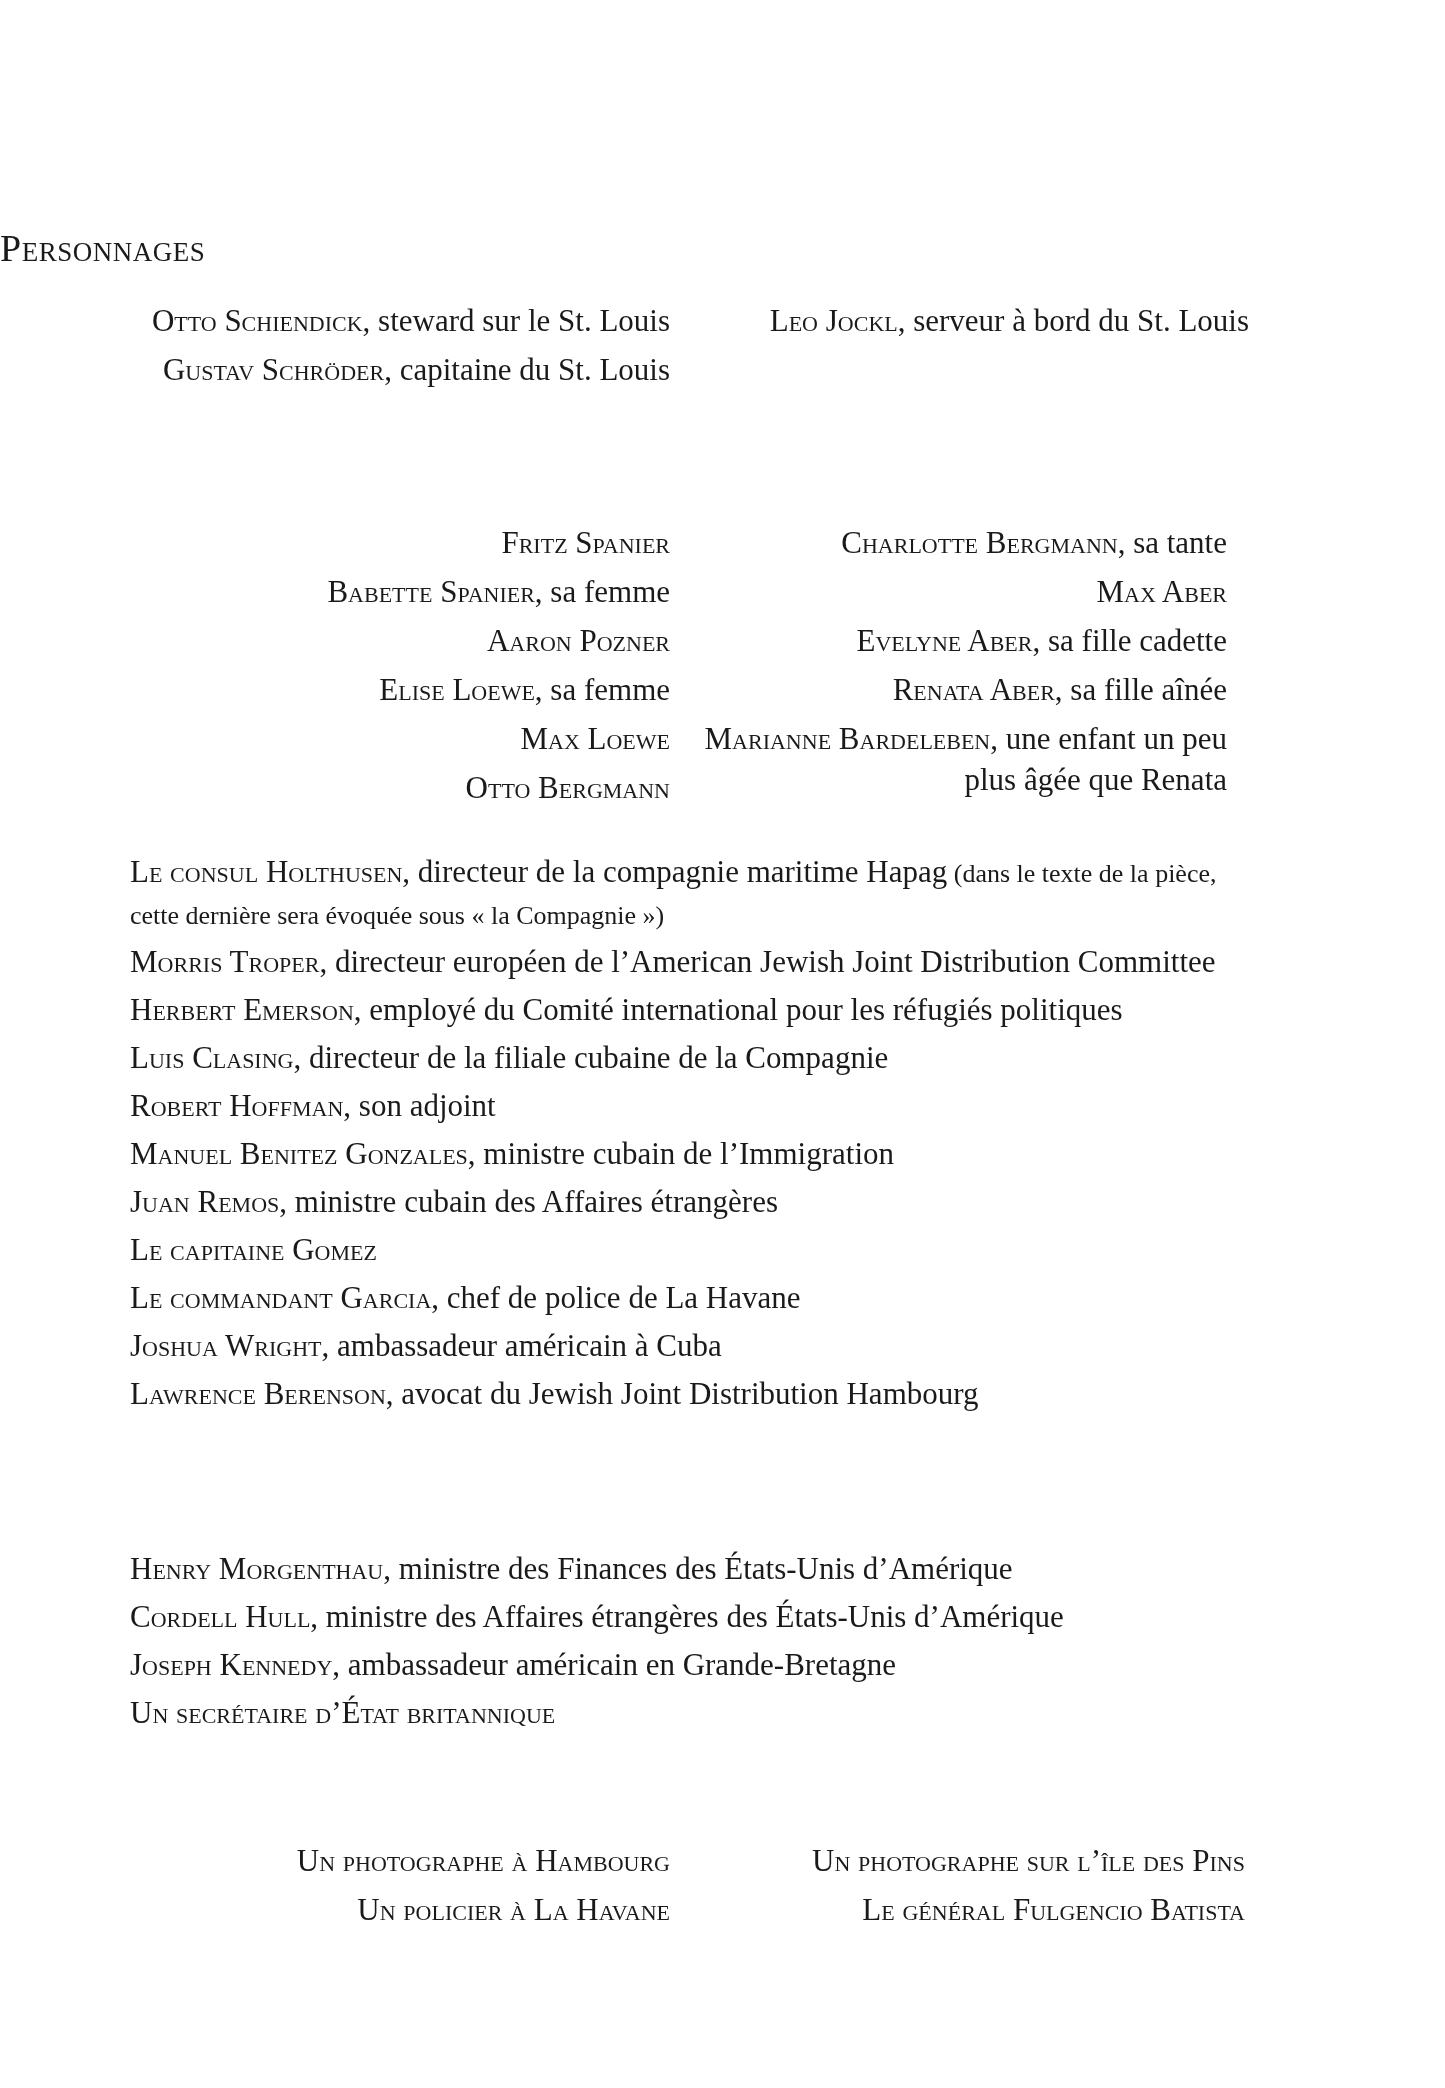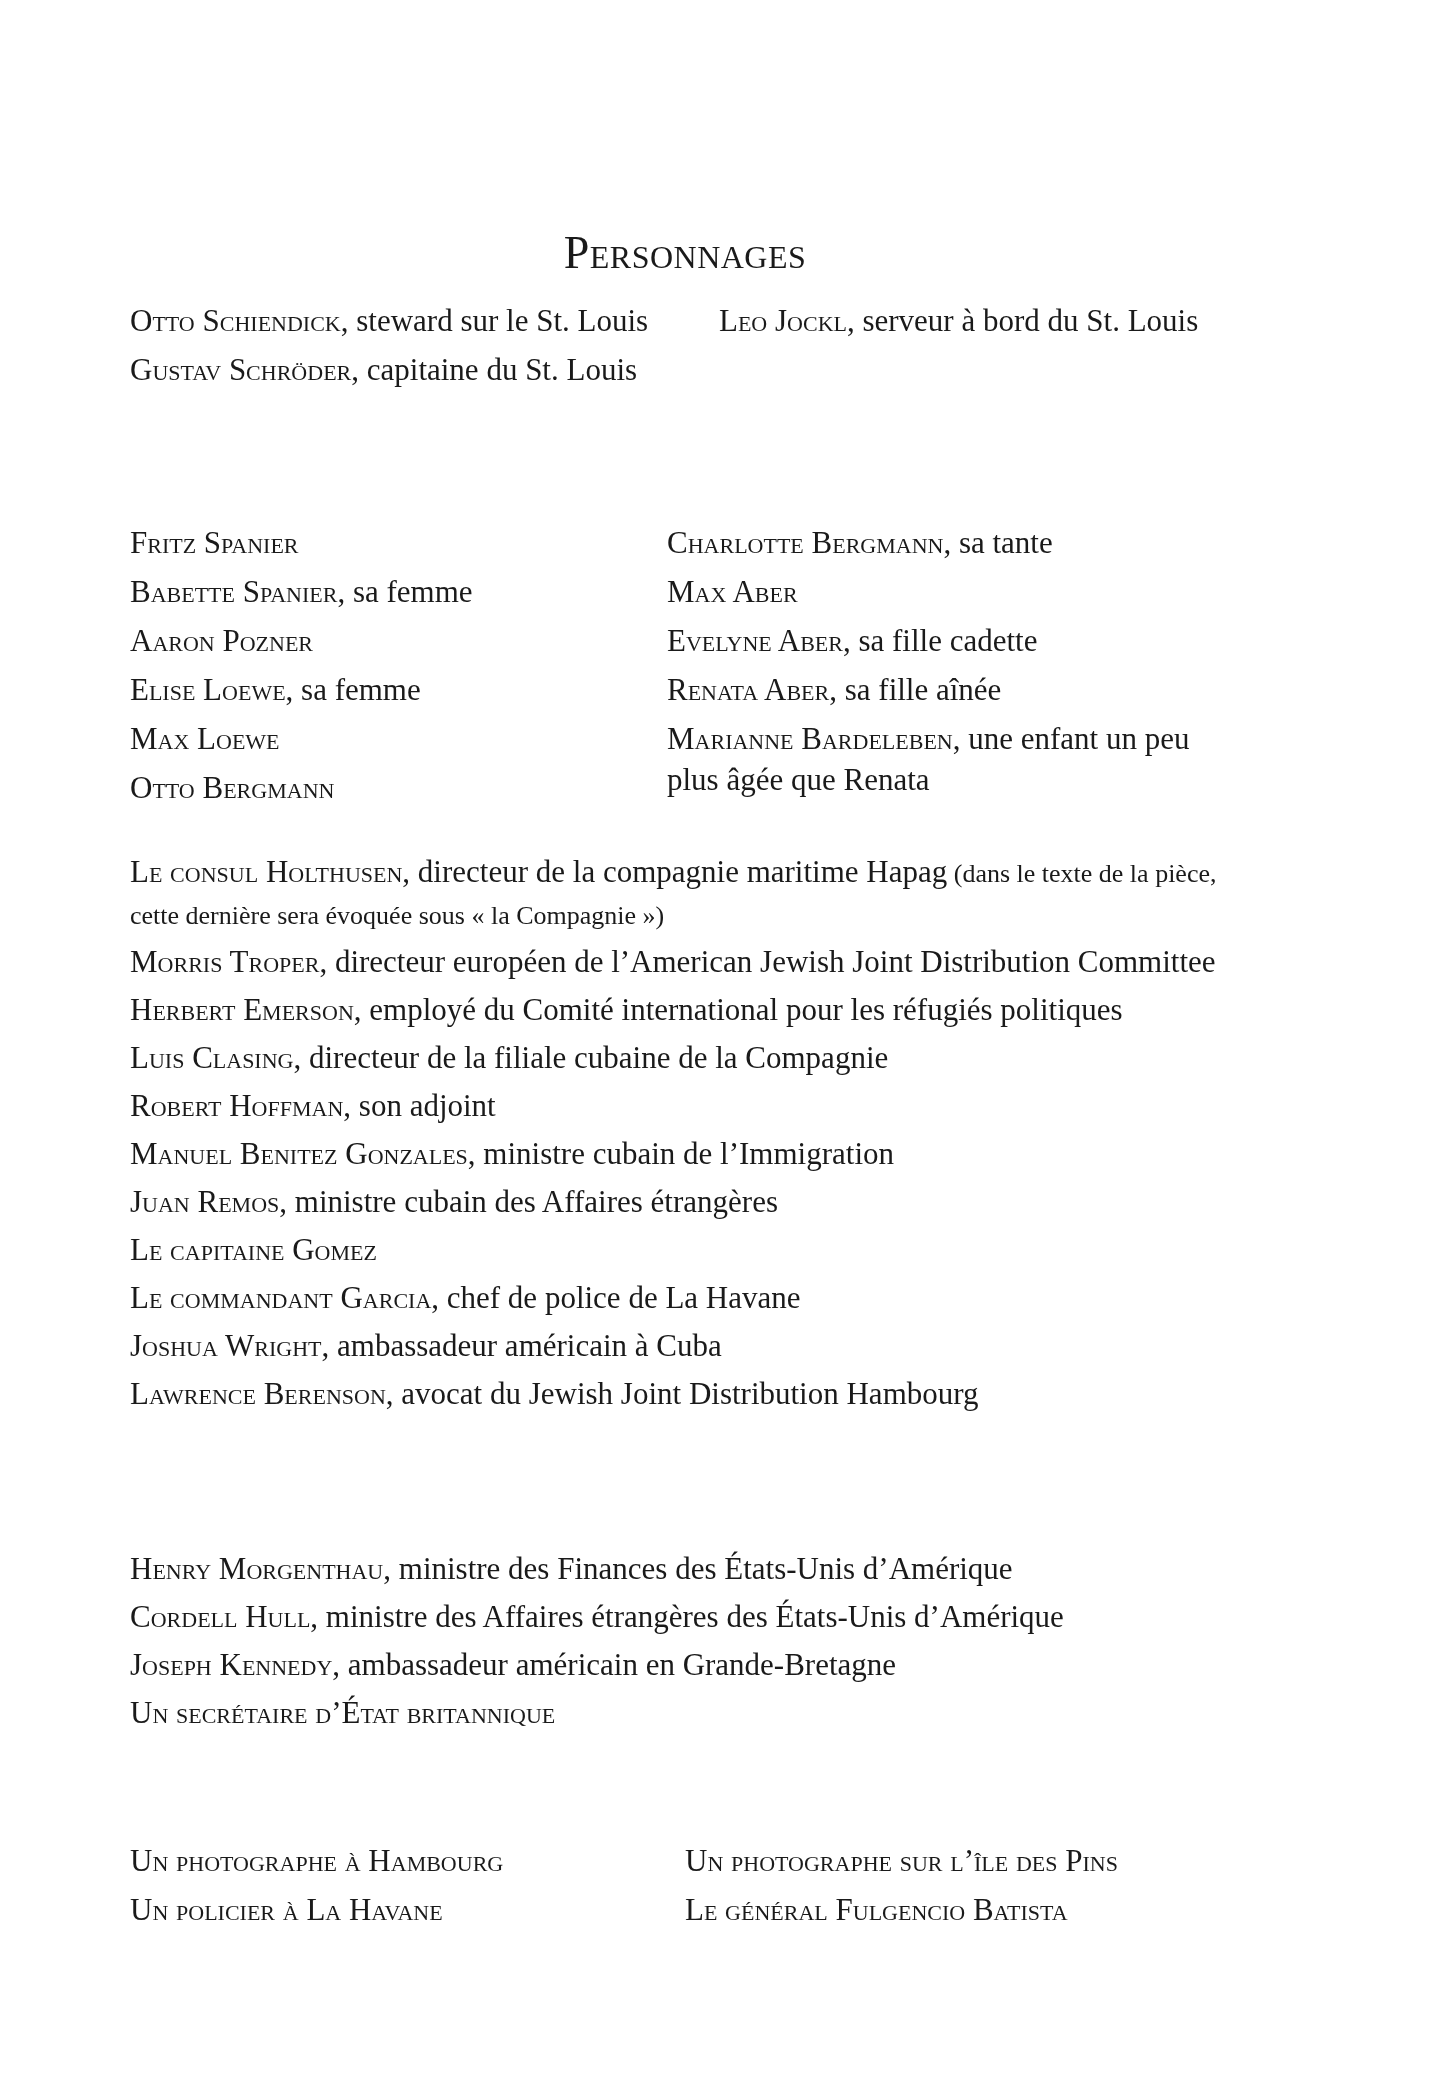--- a/index.html
+++ b/index.html
@@ -1,21 +1,21 @@
 <!DOCTYPE html>
 <html><head>
   <meta charset="utf-8">
   <style>
     html, body { margin: 0; padding: 0; background: #ffffff; }
     body { width: 1445px; height: 2088px; position: relative; overflow: hidden;
       font-family: "Liberation Serif", "DejaVu Serif", serif; color: #1a1a1a; }
     .page { position: absolute; left: 0; top: 0; width: 1445px; height: 2088px; }
-    .title { position: absolute; top: 226px; left: 0; width: 1370px; text-align: center;
-      font-size: 46px; font-variant: small-caps; letter-spacing: 0.5px; }
-    .col { position: absolute; font-size: 31px; line-height: 41px; }
+    .title { position: absolute; top: 226px; left: 0; width: 1370px; 
+      font-size: 38px; font-variant: small-caps; letter-spacing: 0.5px; }
+    .col { position: absolute; font-size: 31px; line-height: 41px; text-align: right; }
     .entry { margin: 0 0 8px 0; }
     .name { font-variant: small-caps; }
     .small { font-size: 26px; }
     .wide { position: absolute; left: 130px; width: 1100px; font-size: 31px; line-height: 44px; }
     .wide .entry { margin: 0 0 4px 0; }
     .grid .entry { margin: 0 0 8px 0; }
   </style>
 </head>
 <body>
 

